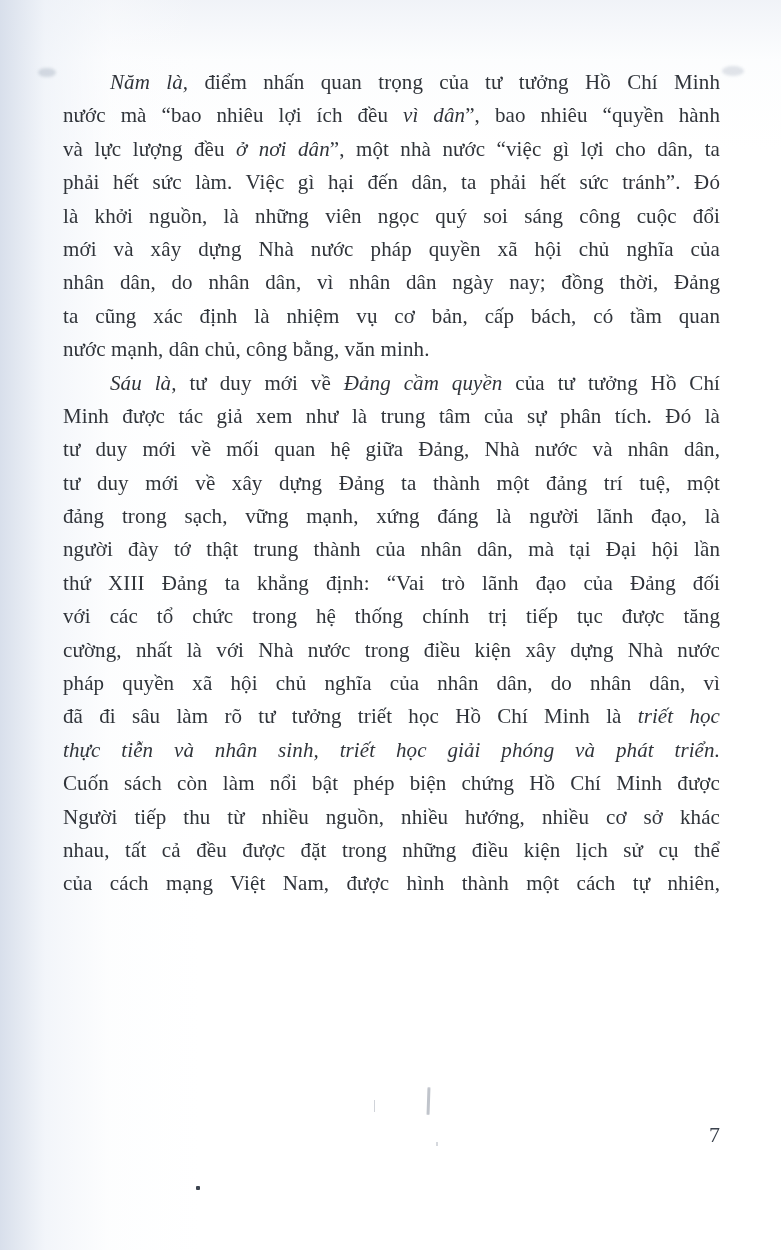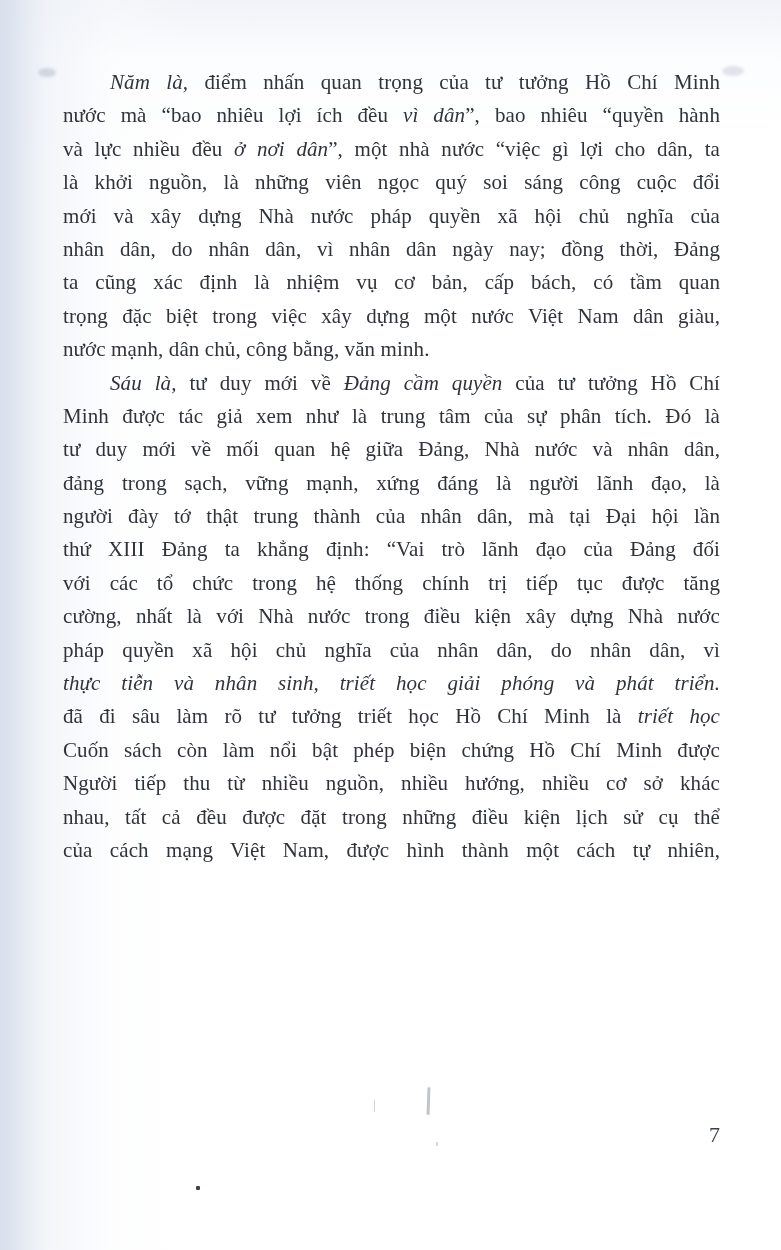--- a/index.html
+++ b/index.html
@@ -89,42 +89,43 @@
 <body>
 
 <div class="page">
   <span class="speck ghost-topleft"></span>
   <span class="speck ghost-topright"></span>
 
   <div class="text-block">
       <div class="paragraph">
         <div class="line indent"><span class="it">Năm là,</span><span> điểm nhấn quan trọng của tư tưởng Hồ Chí Minh</span></div>
         <div class="line"><span>nước mà “bao nhiêu lợi ích đều </span><span class="it">vì dân</span><span>”, bao nhiêu “quyền hành</span></div>
-        <div class="line"><span>và lực nhiều đều </span><span class="it">ở nơi dân</span><span>”, một nhà nước “việc gì lợi cho dân, ta</span></div>
+        <div class="line"><span>và lực lượng đều </span><span class="it">ở nơi dân</span><span>”, một nhà nước “việc gì lợi cho dân, ta</span></div>
+        <div class="line"><span>phải hết sức làm. Việc gì hại đến dân, ta phải hết sức tránh”. Đó</span></div>
         <div class="line"><span>là khởi nguồn, là những viên ngọc quý soi sáng công cuộc đổi</span></div>
         <div class="line"><span>mới và xây dựng Nhà nước pháp quyền xã hội chủ nghĩa của</span></div>
         <div class="line"><span>nhân dân, do nhân dân, vì nhân dân ngày nay; đồng thời, Đảng</span></div>
         <div class="line"><span>ta cũng xác định là nhiệm vụ cơ bản, cấp bách, có tầm quan</span></div>
-        <div class="line"><span>trọng đặc biệt trong việc xây dựng một nước Việt Nam dân giàu,</span></div>
         <div class="line last"><span>nước mạnh, dân chủ, công bằng, văn minh.</span></div>
       </div>
       <div class="paragraph">
         <div class="line indent"><span class="it">Sáu là,</span><span> tư duy mới về </span><span class="it">Đảng cầm quyền</span><span> của tư tưởng Hồ Chí</span></div>
         <div class="line"><span>Minh được tác giả xem như là trung tâm của sự phân tích. Đó là</span></div>
         <div class="line"><span>tư duy mới về mối quan hệ giữa Đảng, Nhà nước và nhân dân,</span></div>
+        <div class="line"><span>tư duy mới về xây dựng Đảng ta thành một đảng trí tuệ, một</span></div>
         <div class="line"><span>đảng trong sạch, vững mạnh, xứng đáng là người lãnh đạo, là</span></div>
         <div class="line"><span>người đày tớ thật trung thành của nhân dân, mà tại Đại hội lần</span></div>
         <div class="line"><span>thứ XIII Đảng ta khẳng định: “Vai trò lãnh đạo của Đảng đối</span></div>
         <div class="line"><span>với các tổ chức trong hệ thống chính trị tiếp tục được tăng</span></div>
         <div class="line"><span>cường, nhất là với Nhà nước trong điều kiện xây dựng Nhà nước</span></div>
         <div class="line"><span>pháp quyền xã hội chủ nghĩa của nhân dân, do nhân dân, vì</span></div>
       </div>
       <div class="paragraph">
+        <div class="line"><span>đã đi sâu làm rõ tư tưởng triết học Hồ Chí Minh là </span><span class="it">triết học</span></div>
         <div class="line"><span class="it">thực tiễn và nhân sinh, triết học giải phóng và phát triển.</span></div>
-        <div class="line"><span>đã đi sâu làm rõ tư tưởng triết học Hồ Chí Minh là </span><span class="it">triết học</span></div>
         <div class="line"><span>Cuốn sách còn làm nổi bật phép biện chứng Hồ Chí Minh được</span></div>
         <div class="line"><span>Người tiếp thu từ nhiều nguồn, nhiều hướng, nhiều cơ sở khác</span></div>
         <div class="line"><span>nhau, tất cả đều được đặt trong những điều kiện lịch sử cụ thể</span></div>
         <div class="line"><span>của cách mạng Việt Nam, được hình thành một cách tự nhiên,</span></div>
       </div>
     </div>
 
   <div class="page-number">7</div>
 
   <span class="speck speck-smudge"></span>

